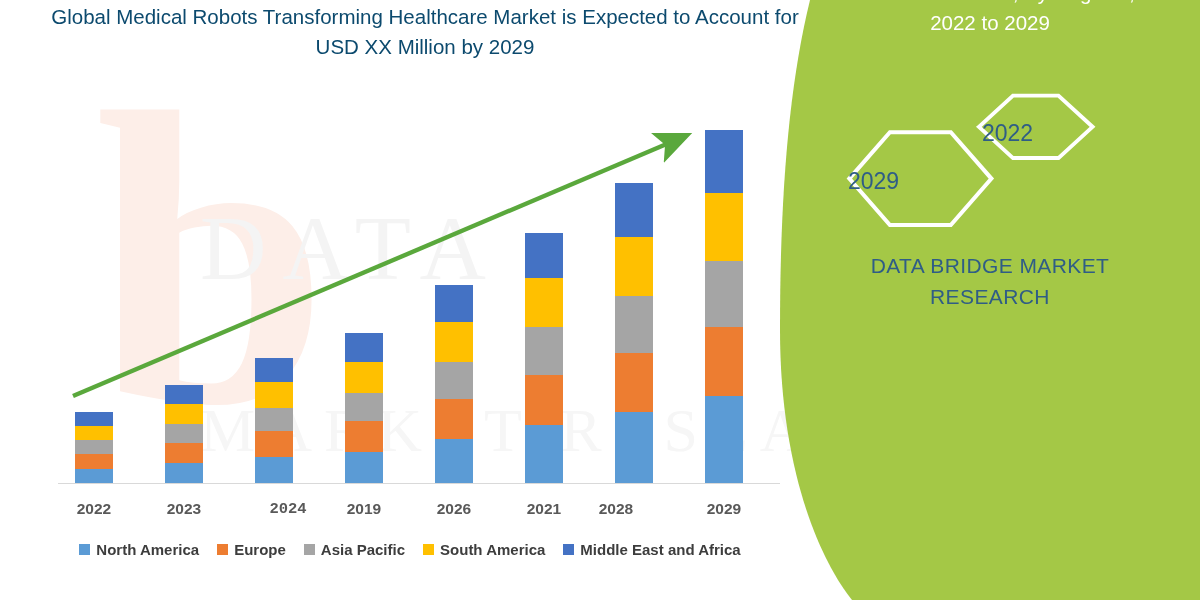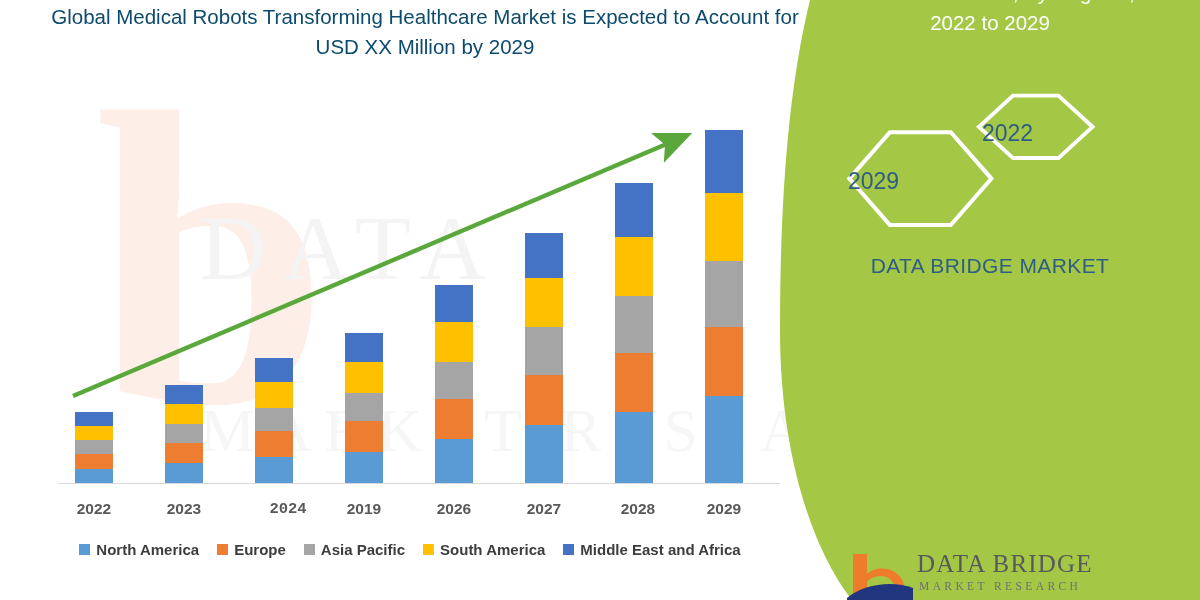--- a/index.html
+++ b/index.html
@@ -164,22 +164,22 @@
           <div class="seg" title="Europe 2029" style="height: 69px; background: rgb(237, 125, 49);"></div>
           <div class="seg" title="North America 2029" style="height: 87px; background: rgb(91, 155, 213);"></div>
         </div>
       </div>
     <div id="xlabels">
         <div class="xlabel" style="left: 54px;">2022</div>
         <div class="xlabel" style="left: 144px;">2023</div>
         <div class="xlabel" style="left: 248px; font-family: Liberation Mono, monospace;">2024</div>
         <div class="xlabel" style="left: 324px;">2019</div>
         <div class="xlabel" style="left: 414px;">2026</div>
-        <div class="xlabel" style="left: 504px;">2027</div>
-        <div class="xlabel" style="left: 598px;">2028</div>
+        <div class="xlabel" style="left: 504px;">2021</div>
+        <div class="xlabel" style="left: 576px;">2028</div>
         <div class="xlabel" style="left: 684px;">2029</div>
       </div>
 
     <div class="legend" id="legend">
         <div class="lg-item">
           <span class="lg-swatch" style="background: rgb(91, 155, 213);"></span>
           <span class="lg-text">North America</span>
         </div>
         <div class="lg-item">
           <span class="lg-swatch" style="background: rgb(237, 125, 49);"></span>
@@ -214,25 +214,18 @@
         <polygon points="40,76 68,44 110,44 138,76 110,108 68,108" transform="translate(0,0) scale(1.45) translate(-6,-8)" fill="none" stroke="#ffffff" stroke-width="2.8"></polygon>
 
         <polygon points="148,38 172,16 204,16 228,38 204,60 172,60" transform="translate(0,0) scale(1.42) translate(-22,-5)" fill="none" stroke="#ffffff" stroke-width="2.8"></polygon>
       </svg>
       <div class="hex-label" style="left:48px;  top:88px;">2029</div>
       <div class="hex-label" style="left:182px; top:40px;">2022</div>
     </div>
 
     <div class="gp-brand">
       <div>DATA BRIDGE MARKET</div>
+      <div>RESEARCH</div>
     </div>
   </div>
 
-  <div class="logo">
-    <svg width="70" height="48" style="position:absolute;left:0;top:0">
-      <path d="M8,2 L22,2 L22,22 C30,14 48,14 56,26 C62,34 60,44 52,48 L40,48 C50,44 52,34 46,28 C40,22 28,23 22,30 L22,48 L8,48 Z" fill="#ef7c2a"></path>
-      <path d="M2,46 C18,32 48,28 68,36 L68,48 L2,48 Z" fill="#22357f"></path>
-    </svg>
-    <div class="logo-text">DATA BRIDGE</div>
-    <div class="logo-sub">MARKET RESEARCH</div>
-  </div>
 
 </div>
 
 </body></html>

